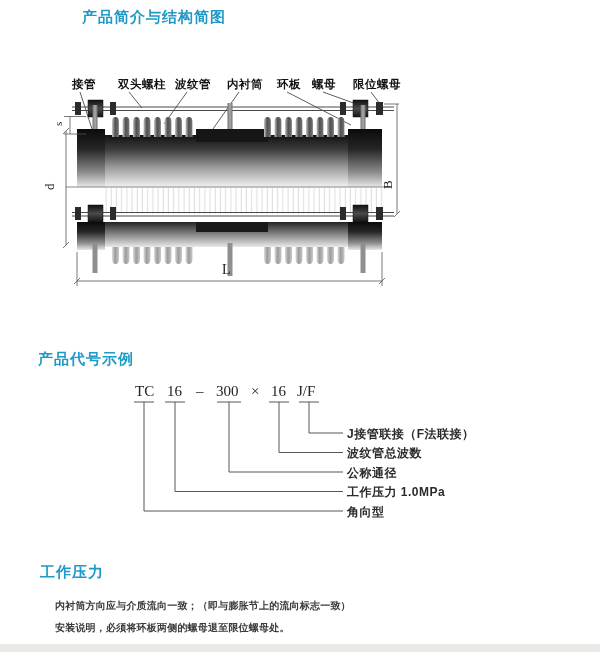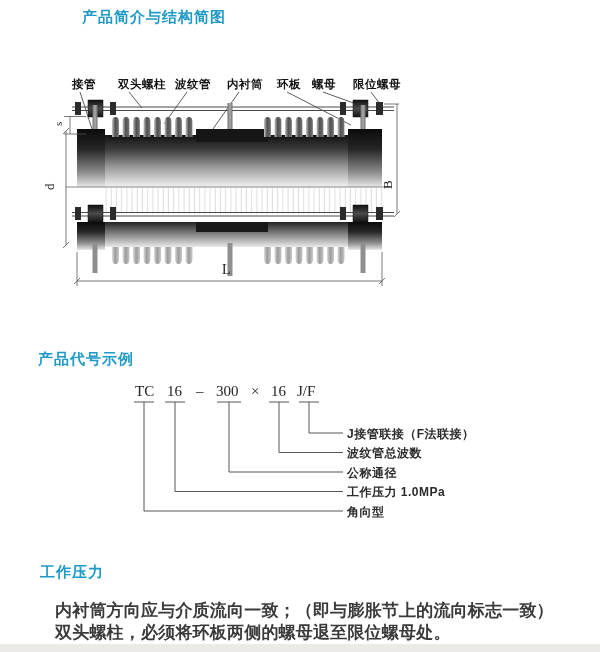--- a/index.html
+++ b/index.html
@@ -14,21 +14,21 @@
     position:absolute;
     color:#1f9ac7;
     font-size:15px;
     font-weight:bold;
     letter-spacing:1px;
   }
   .body-line{
     position:absolute;
     left:55px;
     color:#3a3a3a;
-    font-size:17px;
+    font-size:10px;
     font-weight:bold;
     letter-spacing:0.2px;
     white-space:nowrap;
   }
   #diagram-layer{
     position:absolute;left:0;top:0;width:600px;height:652px;
   }
   .part-label{
     font-family:"Liberation Sans", sans-serif;
     font-size:11.5px;
@@ -279,15 +279,15 @@
     </g>
   </g>
 </svg>
 
 <div class="section-title" style="left:38px;top:350px;">产品代号示例</div>
 
 <div class="section-title" style="left:40px;top:563px;">工作压力</div>
 
 <div class="body-line" style="top:599px;">内衬筒方向应与介质流向一致；（即与膨胀节上的流向标志一致）</div>
 
-<div class="body-line" style="top:621px;">双头螺柱，必须将环板两侧的螺母退至限位螺母处。</div>
+<div class="body-line" style="top:621px;">安装说明，必须将环板两侧的螺母退至限位螺母处。</div>
 
 <div class="bottom-strip"></div>
 
 </body></html>

